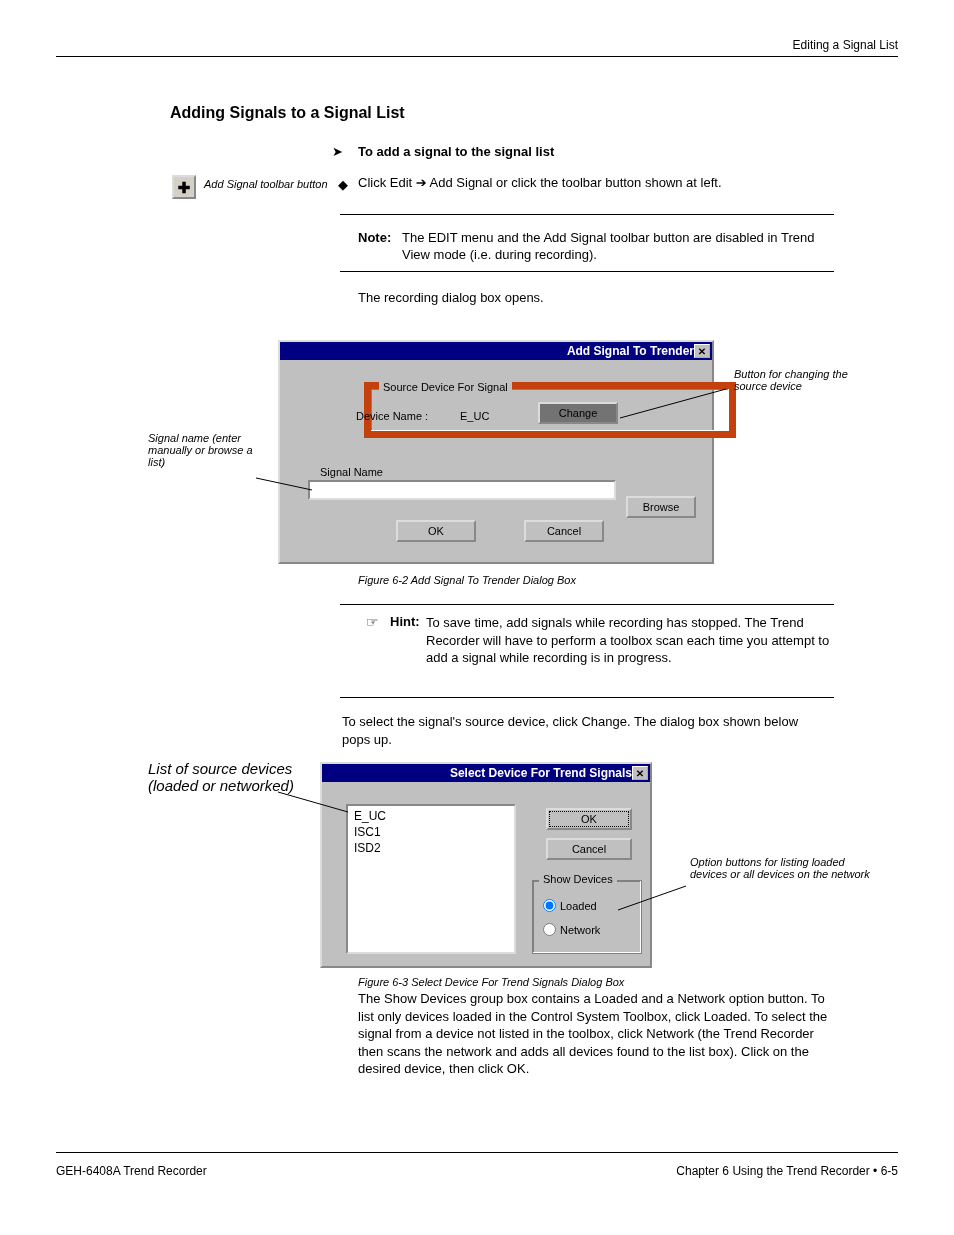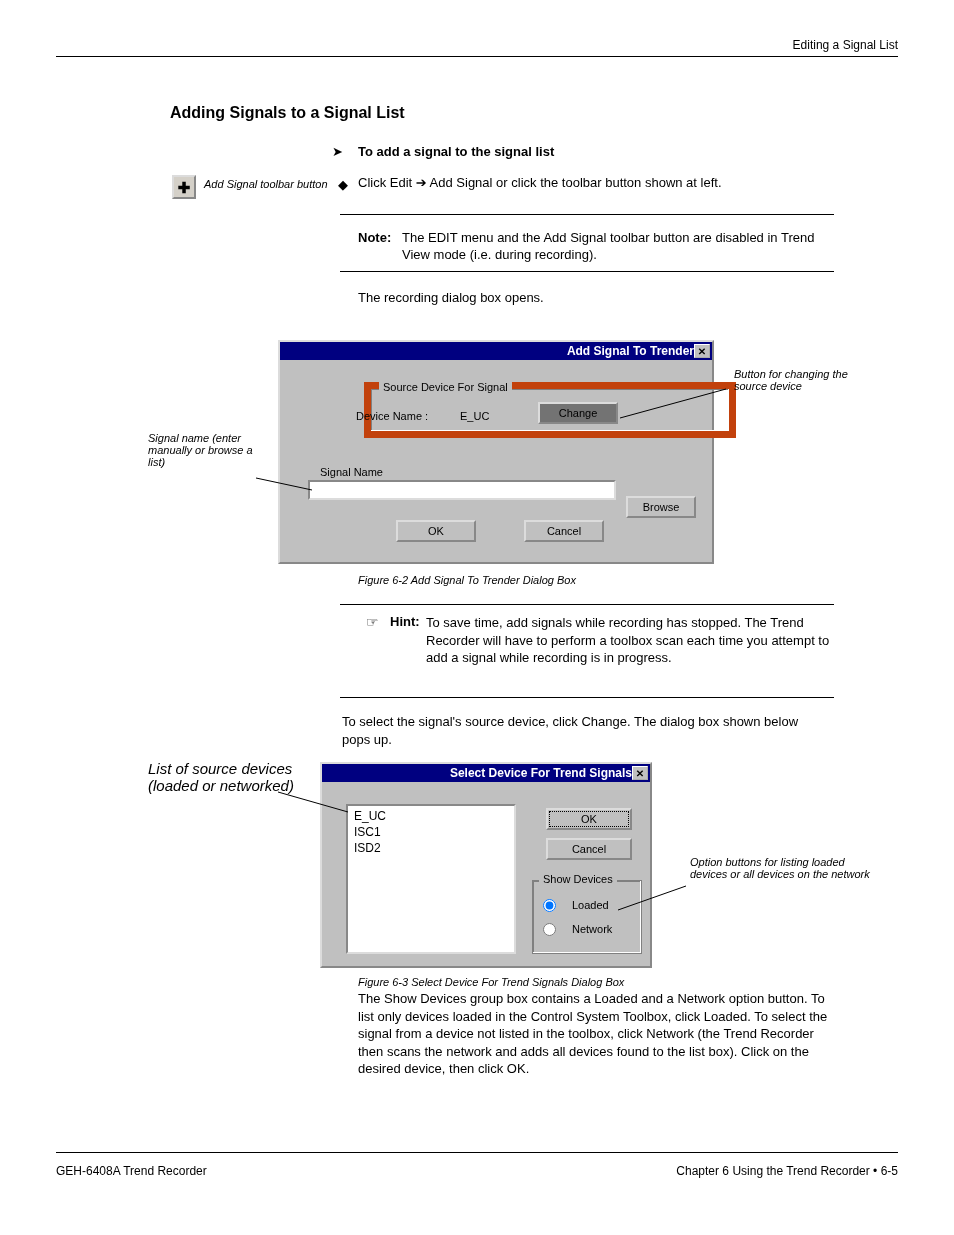--- a/index.html
+++ b/index.html
@@ -379,22 +379,22 @@
     top: -8px;
     left: 6px;
     background: #c0c0c0;
     padding: 0 4px;
     font-size: 11px;
   }
   .radio-row {
     position: absolute;
     left: 10px;
     display: flex;
-    align-items: flex-start;
-    gap: 16px;
+    align-items: center;
+    gap: 4px;
     font-size: 11px;
   }
   .radio-row input { margin: 0; }
   .radio1 { top: 18px; }
   .radio2 { top: 42px; }
   
   .callout-listsrc {
     position: absolute;
     top: 760px;
     left: 148px;

